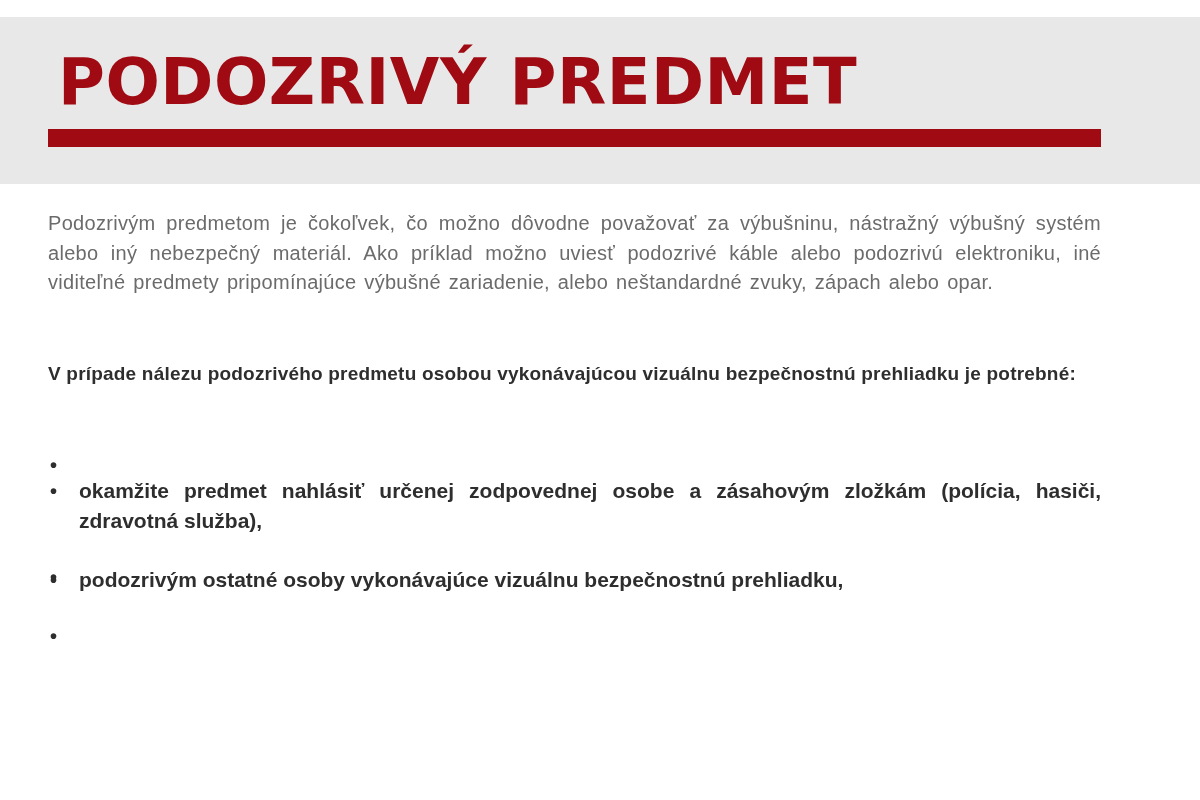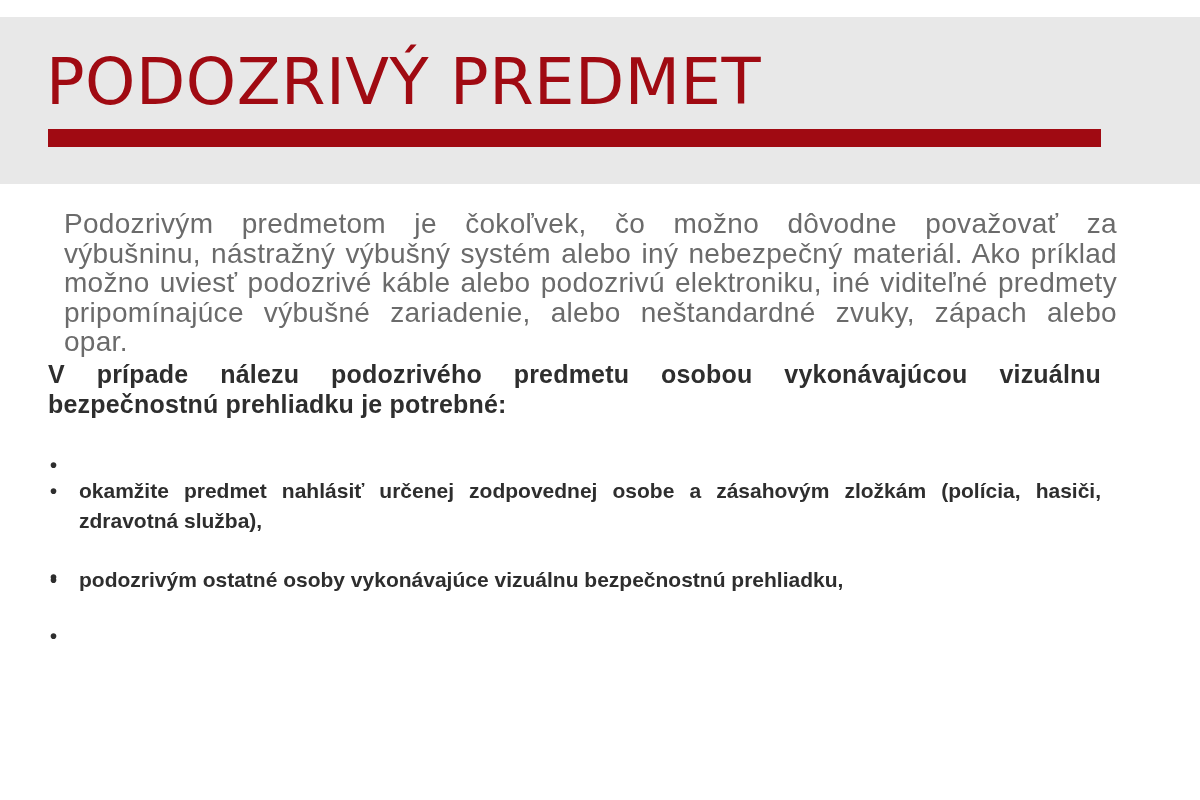--- a/index.html
+++ b/index.html
@@ -7,45 +7,45 @@
       width:1200px; height:800px; overflow:hidden;
       background:#ffffff;
       font-family:"Liberation Sans", sans-serif;
       position:relative;
     }
     .header-band {
       position:absolute; left:0; top:17px; width:1200px; height:167px;
       background:#e8e8e8;
     }
     .title {
-      position:absolute; left:46px; top:44px;
+      position:absolute; left:58px; top:44px;
       margin:0;
       font-family:"DejaVu Sans", sans-serif;
-      font-weight:normal;
+      font-weight:bold;
       font-size:64px;
       letter-spacing:0.5px;
       line-height:76px;
       white-space:nowrap;
     }
     .title-bar {
       position:absolute; left:48px; top:129px; width:1053px; height:18px;
     }
     .intro {
-      position:absolute; left:64px; top:209px; width:1053px;
+      position:absolute; left:48px; top:209px; width:1053px;
       margin:0;
-      font-size:28px; line-height:29.5px;
+      font-size:20px; line-height:29.5px;
       text-align:justify;
       letter-spacing:0.3px;
       word-spacing:2px;
     }
     .lead {
       position:absolute; left:48px; top:359px; width:1053px;
       margin:0;
       font-weight:bold;
-      font-size:25px; line-height:30px;
+      font-size:19px; line-height:30px;
       text-align:justify;
       letter-spacing:0.2px;
     }
     .bullets {
       position:absolute; left:48px; top:450px; width:1053px;
       margin:0; padding:0; list-style:none;
     }
     .bullet {
       position:relative;
       padding-left:31px;

